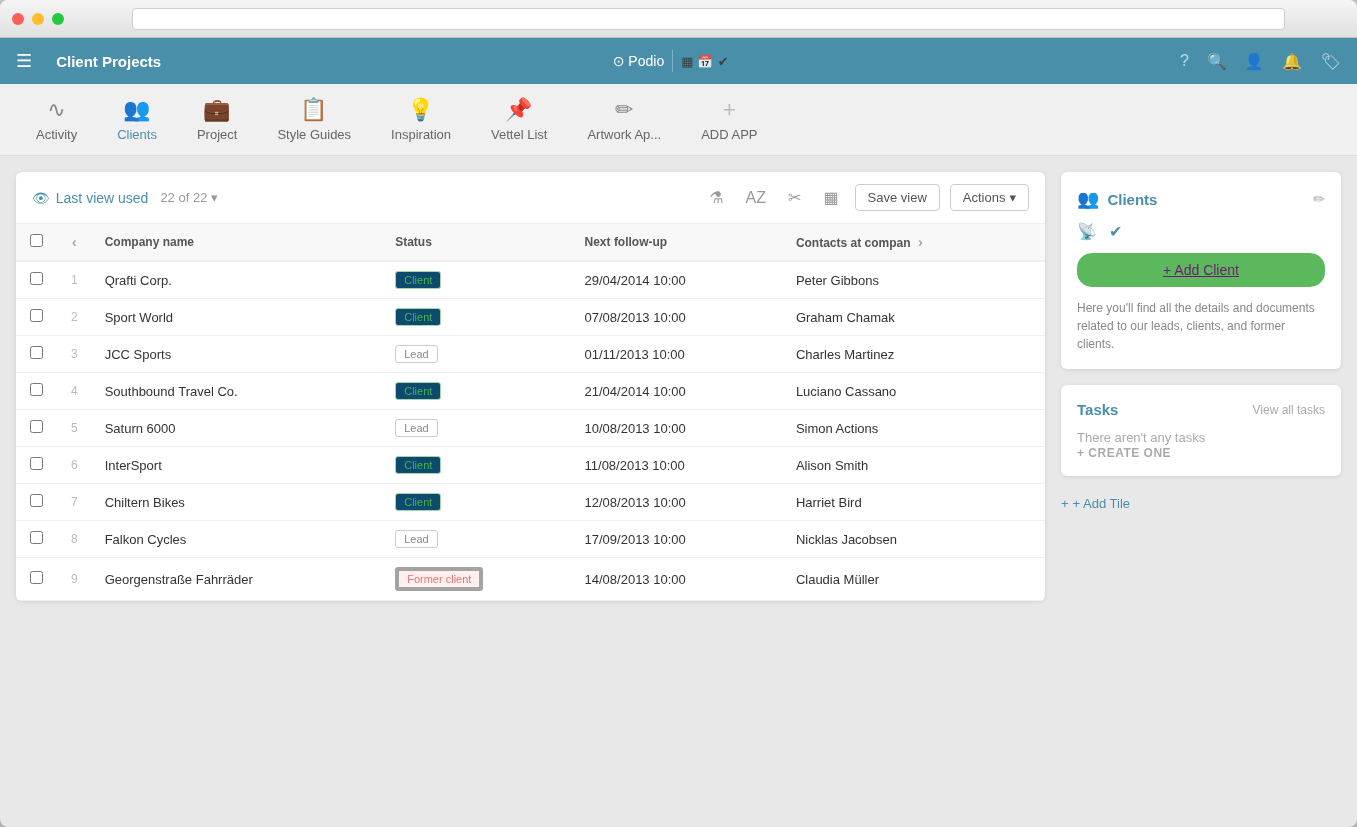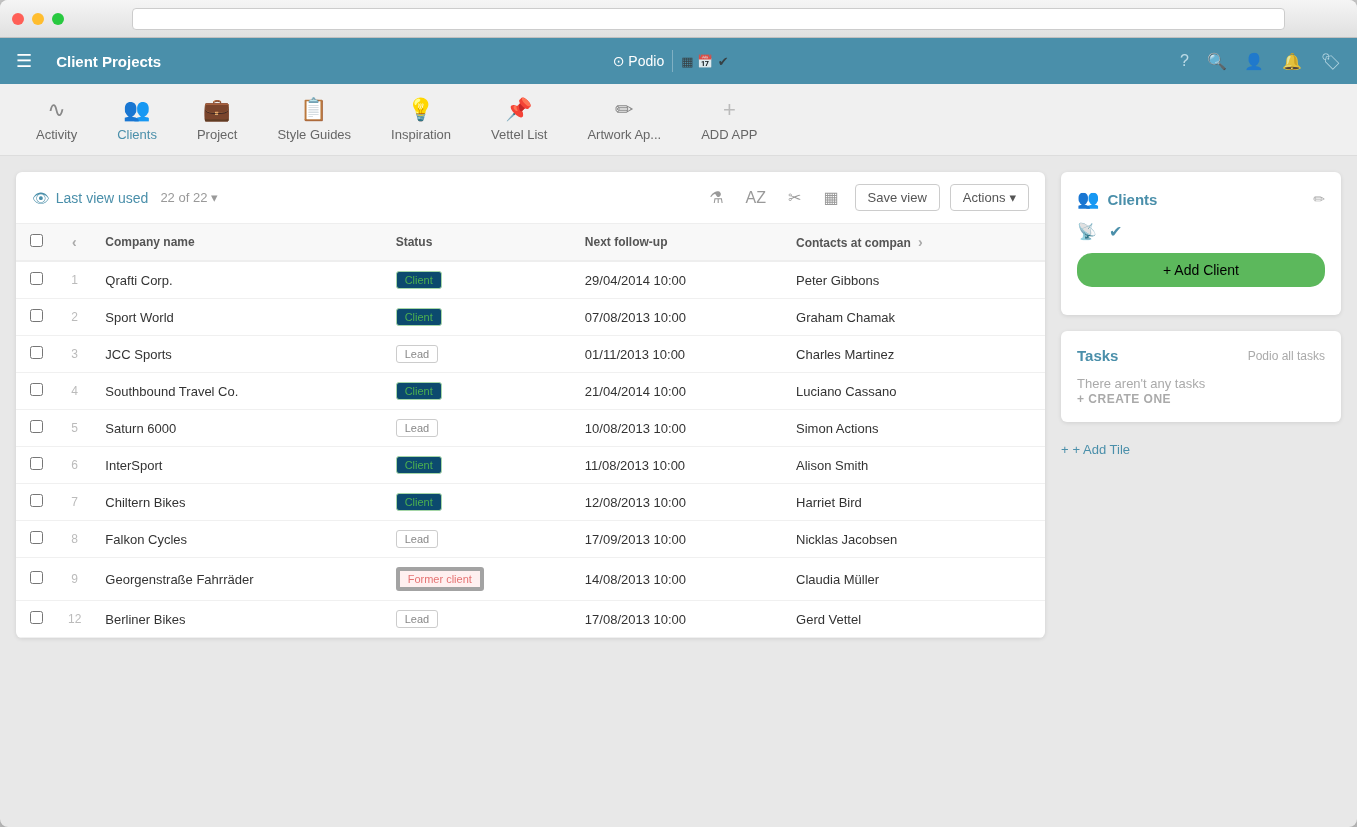--- a/index.html
+++ b/index.html
@@ -285,27 +285,28 @@
       margin-bottom: 12px;
     }
     .widget-icon-link {
       color: #4a8faa;
       font-size: 16px;
       cursor: pointer;
     }
     .btn-add-client {
       width: 100%;
       background: #5cb85c;
-      color: #000000;
+      color: #701a75;
       border: none;
       border-radius: 15px;
       padding: 9px;
       font-size: 14px;
       cursor: pointer;
       margin-bottom: 12px;
+      text-decoration: underline;
     }
     .widget-description {
       font-size: 12px;
       color: #888;
       line-height: 1.5;
     }
     .tasks-widget {
       background: #fff;
       border-radius: 6px;
       box-shadow: 0 1px 4px rgba(0,0,0,0.1);
@@ -569,57 +570,46 @@
       <input type="checkbox" style="">
     </td>
     <td class="row-num">9</td>
     <td>Georgenstraße Fahrräder</td>
     <td>
       <span class="status-badge status-former">Former client</span>
     </td>
     <td>14/08/2013 10:00</td>
     <td>Claudia Müller</td>
   </tr>
-            <tr>
-    <td class="checkbox-col">
-      <input type="checkbox" style="">
-    </td>
-    <td class="row-num">12</td>
-    <td>Berliner Bikes</td>
-    <td>
-      <span class="status-badge status-lead">Lead</span>
-    </td>
-    <td>17/08/2013 10:00</td>
-    <td>Gerd Vettel</td>
-  </tr>
           </tbody>
       </table>
     </div>
 
     <div class="right-panel">
 
       <div class="clients-widget">
         <div class="widget-header">
           <div class="widget-title">
             <span class="widget-title-icon">👥</span>
             <span>Clients</span>
           </div>
           <span class="widget-edit-icon">✏</span>
         </div>
         <div class="widget-icons-row">
           <span class="widget-icon-link">📡</span>
           <span class="widget-icon-link">✔</span>
         </div>
         <button class="btn-add-client">+ Add Client</button>
+        <p class="widget-description">Here you'll find all the details and documents related to our leads, clients, and former clients.</p>
       </div>
 
       <div class="tasks-widget">
         <div class="tasks-header">
           <span class="tasks-title">Tasks</span>
-          <span class="tasks-view-all">Podio all tasks</span>
+          <span class="tasks-view-all">View all tasks</span>
         </div>
         <p class="tasks-empty">There aren't any tasks</p>
         <span class="tasks-create">+ CREATE ONE</span>
       </div>
 
       <div class="add-tile">
         <span>+</span>
         <span>+ Add Tile</span>
       </div>
     </div>

